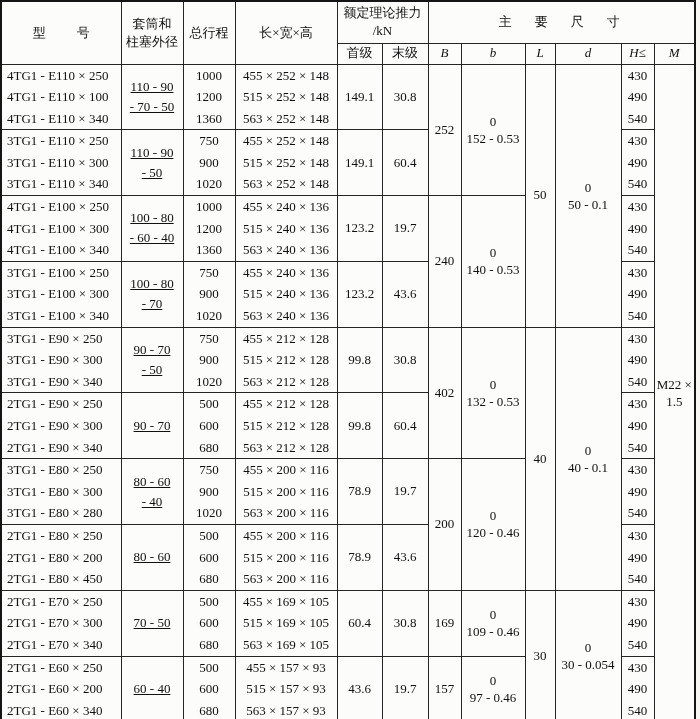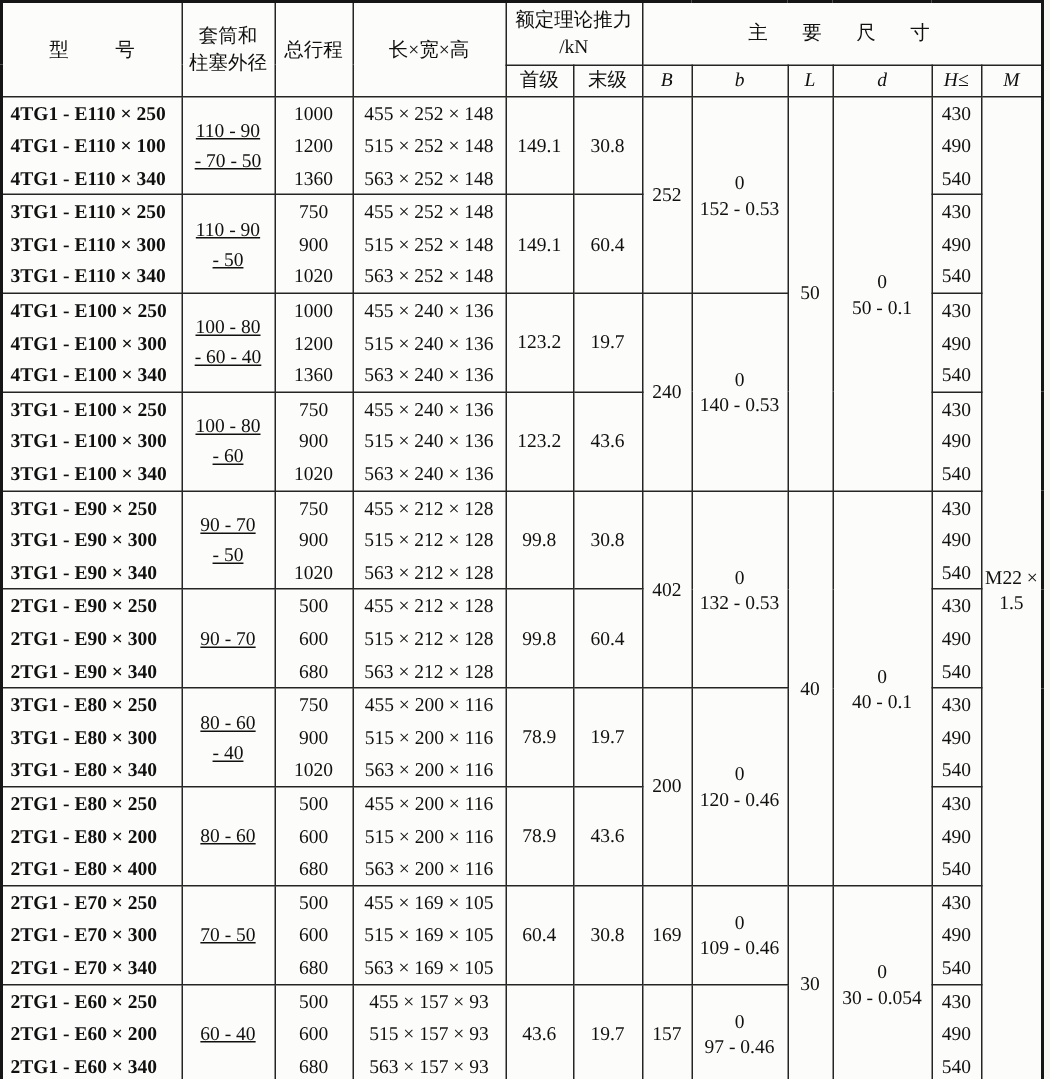--- a/index.html
+++ b/index.html
@@ -12,21 +12,21 @@
   }
   th,td{
     border:1px solid #252525;
     padding:0;text-align:center;vertical-align:middle;
     font-size:13px;font-weight:normal;line-height:1.25;
     overflow:hidden;white-space:nowrap;
   }
   tr.h1{height:42px}
   tr.h2{height:21px}
   tbody tr{height:65px}
-  .md div{text-align:left;padding-left:5px;height:21.6px;line-height:21.6px;font-weight:bold;}
+  .md div{text-align:left;padding-left:5px;height:21.6px;line-height:21.6px;}
   .n3 div{height:21.6px;line-height:21.6px;}
   .dm div{line-height:20px;text-decoration:underline;}
   .two div{line-height:18px;}
   .tol div{line-height:17px;}
   .it{font-style:italic;}
   .wsp{letter-spacing:9px;padding-left:9px;}
   .msp{letter-spacing:5px;padding-left:1px;}
 </style>
 </head>
 <body>
@@ -181,21 +181,21 @@
     </tr>
 
     <tr>
       <td class="md">
         <div>3TG1 - E100 × 250</div>
         <div>3TG1 - E100 × 300</div>
         <div>3TG1 - E100 × 340</div>
       </td>
       <td class="dm">
         <div>100 - 80</div>
-        <div>- 60</div>
+        <div>- 70</div>
       </td>
       <td class="n3">
         <div>750</div>
         <div>900</div>
         <div>1020</div>
       </td>
       <td class="n3">
         <div>455 × 240 × 136</div>
         <div>515 × 240 × 136</div>
         <div>563 × 240 × 136</div>
@@ -273,21 +273,21 @@
         <div>430</div>
         <div>490</div>
         <div>540</div>
       </td>
     </tr>
 
     <tr>
       <td class="md">
         <div>3TG1 - E80 × 250</div>
         <div>3TG1 - E80 × 300</div>
-        <div>3TG1 - E80 × 340</div>
+        <div>3TG1 - E80 × 280</div>
       </td>
       <td class="dm">
         <div>80 - 60</div>
         <div>- 40</div>
       </td>
       <td class="n3">
         <div>750</div>
         <div>900</div>
         <div>1020</div>
       </td>
@@ -307,21 +307,21 @@
         <div>430</div>
         <div>490</div>
         <div>540</div>
       </td>
     </tr>
 
     <tr>
       <td class="md">
         <div>2TG1 - E80 × 250</div>
         <div>2TG1 - E80 × 200</div>
-        <div>2TG1 - E80 × 400</div>
+        <div>2TG1 - E80 × 450</div>
       </td>
       <td class="dm">
         <div>80 - 60</div>
       </td>
       <td class="n3">
         <div>500</div>
         <div>600</div>
         <div>680</div>
       </td>
       <td class="n3">

